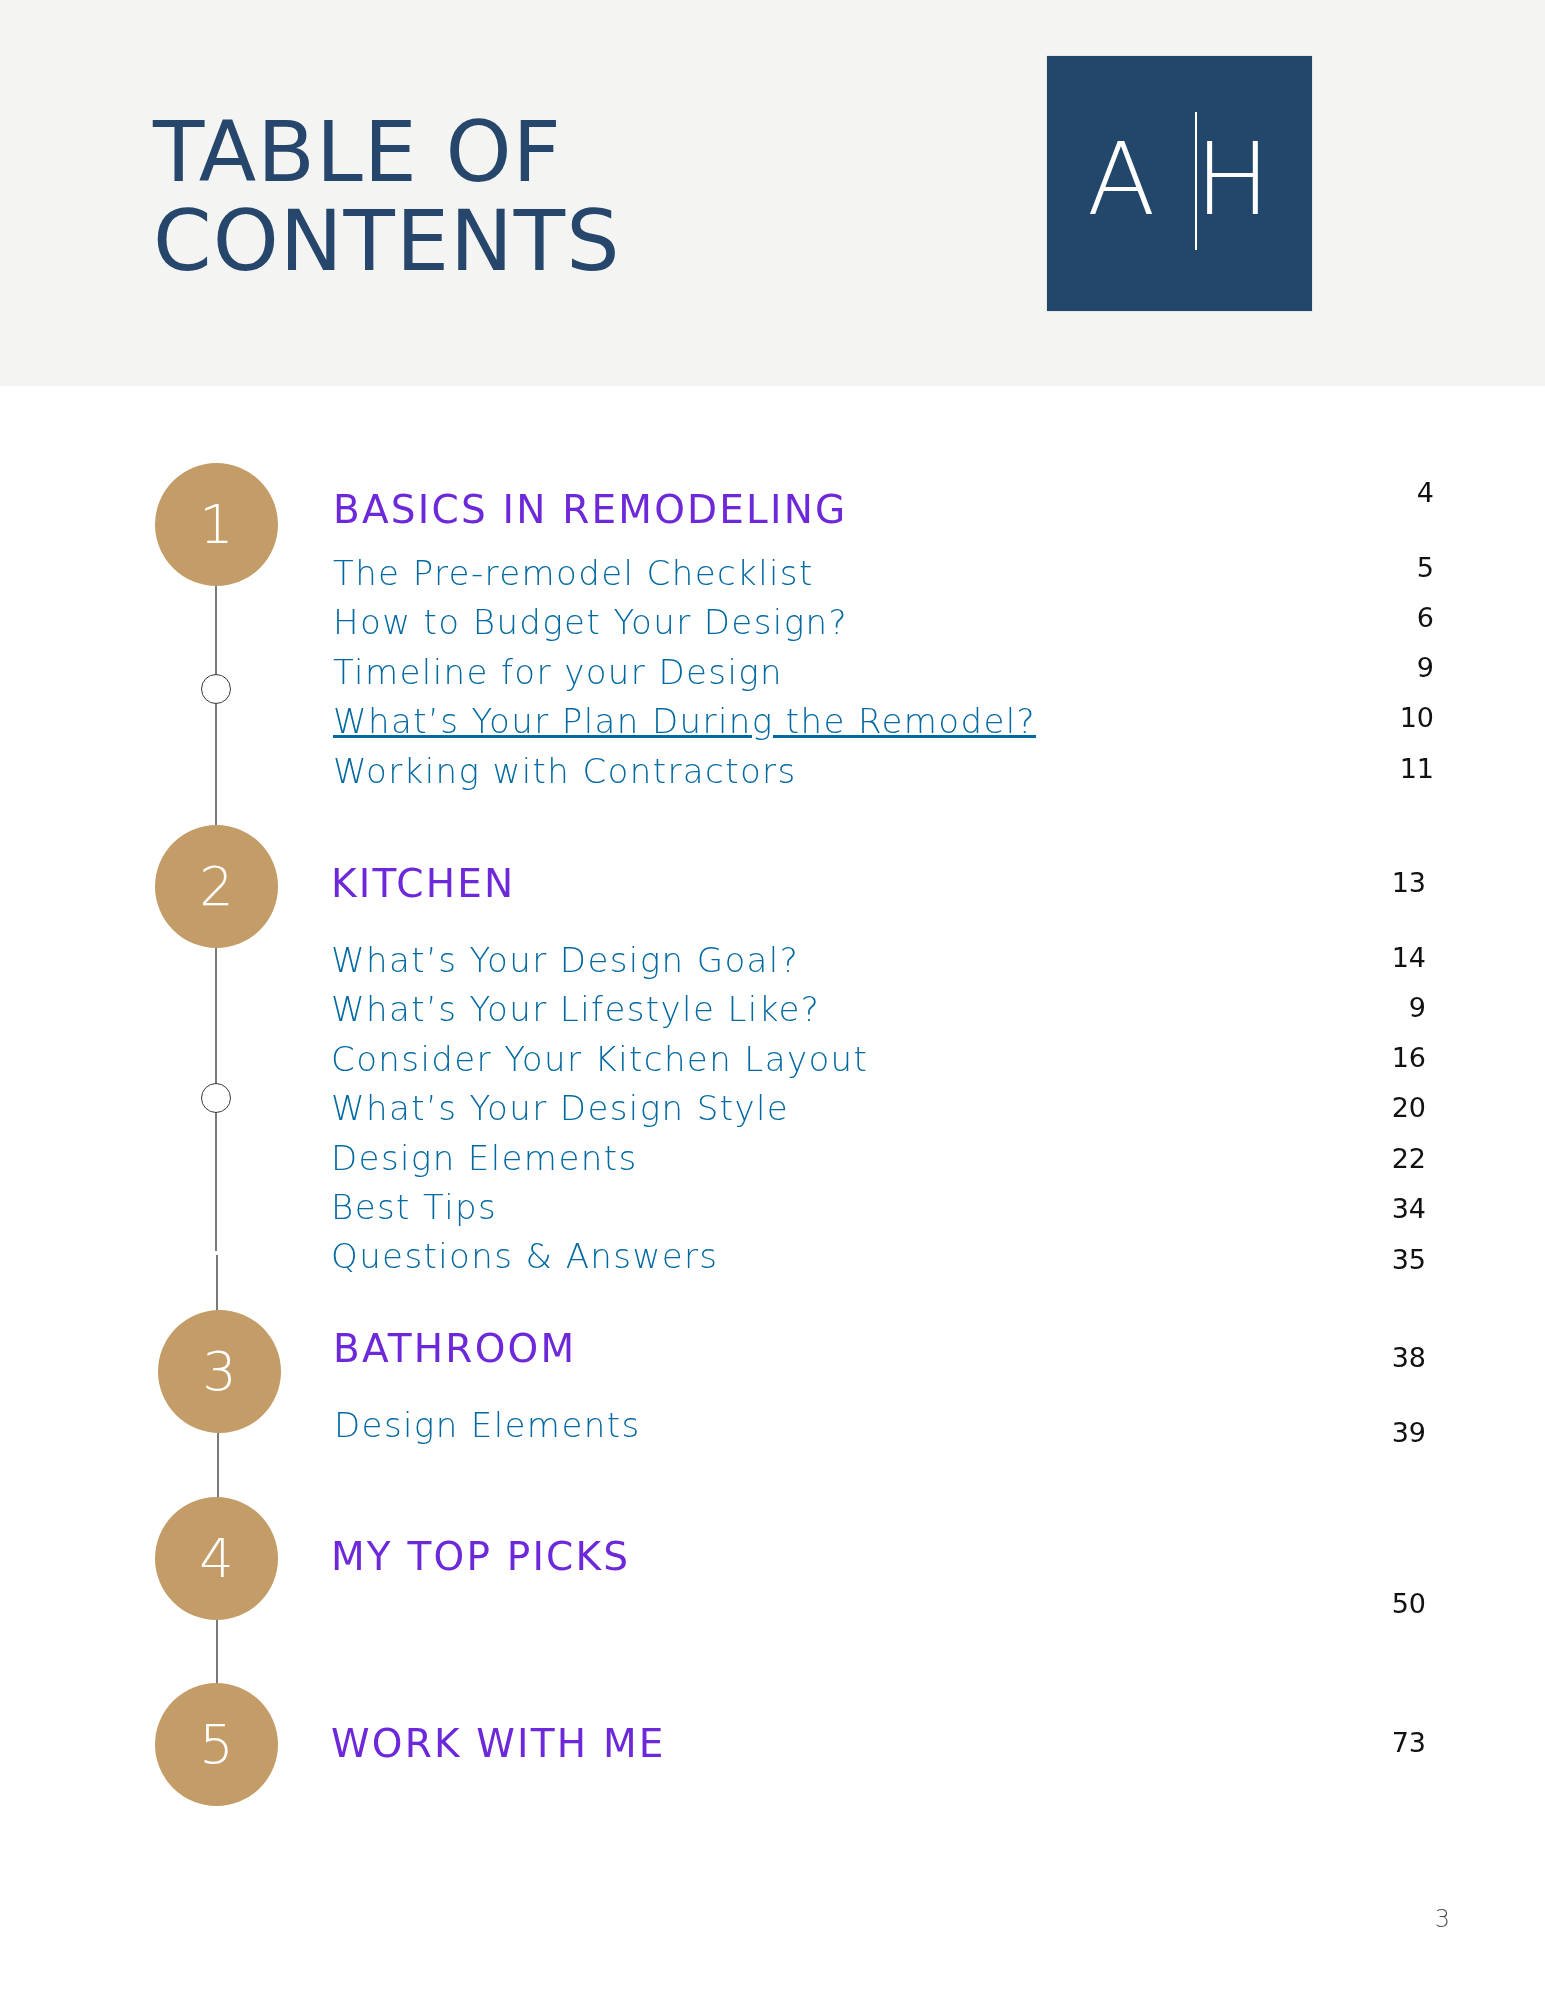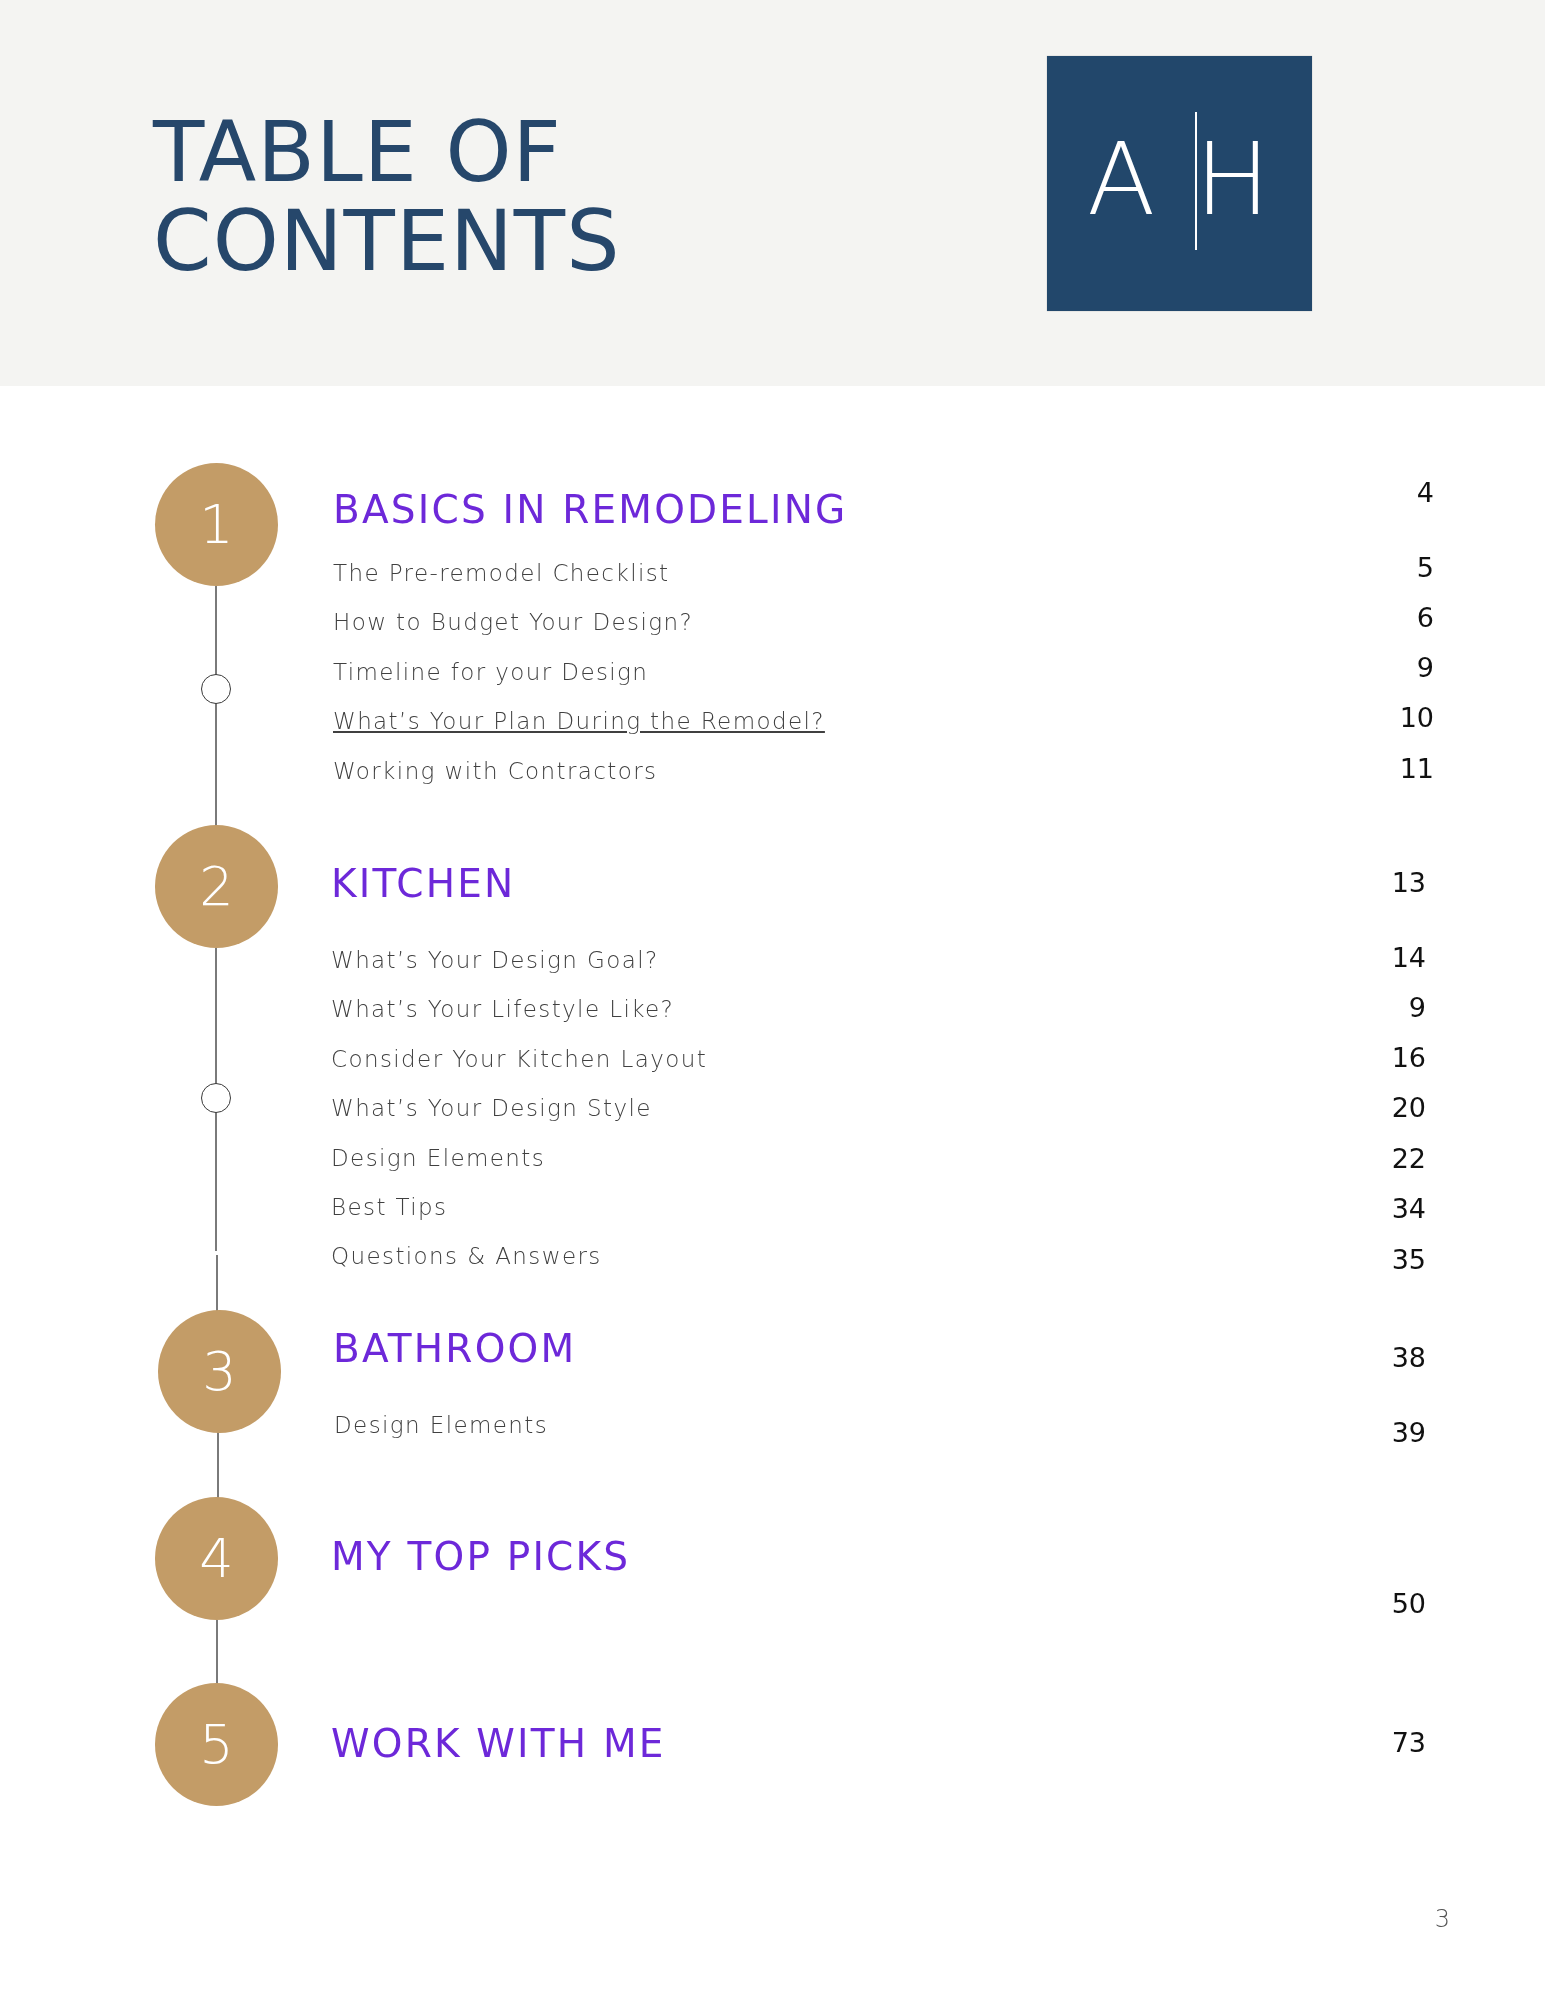--- a/index.html
+++ b/index.html
@@ -101,24 +101,24 @@
       font-size: 39px;
       letter-spacing: 2.2px;
       line-height: 36px;
       color: #6d28d9;
       white-space: nowrap;
     }
     .sub-item {
       position: absolute;
       font-family: "DejaVu Sans", sans-serif;
       font-weight: 300;
-      font-size: 23px;
+      font-size: 34px;
       letter-spacing: 1.4px;
       line-height: 34px;
-      color: #404040;
+      color: #0369a1;
       white-space: nowrap;
     }
     .page-num {
       position: absolute;
       width: 80px;
       text-align: right;
       font-family: "DejaVu Sans", sans-serif;
       font-size: 27px;
       line-height: 34px;
       color: #111111;

